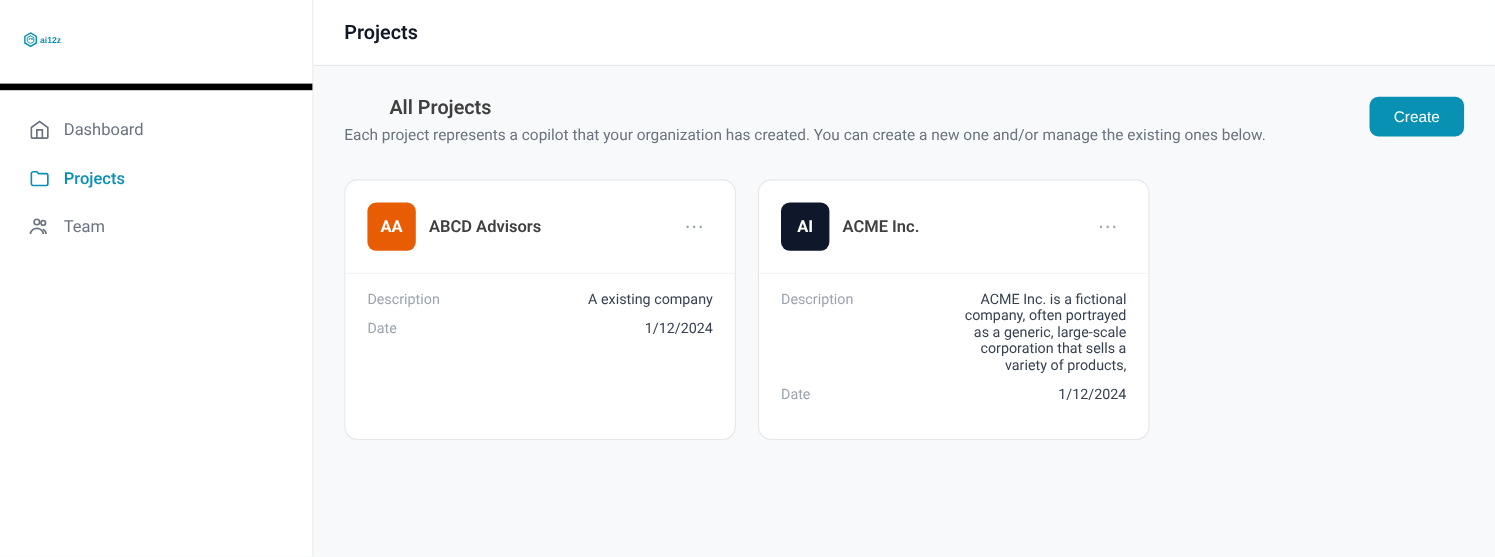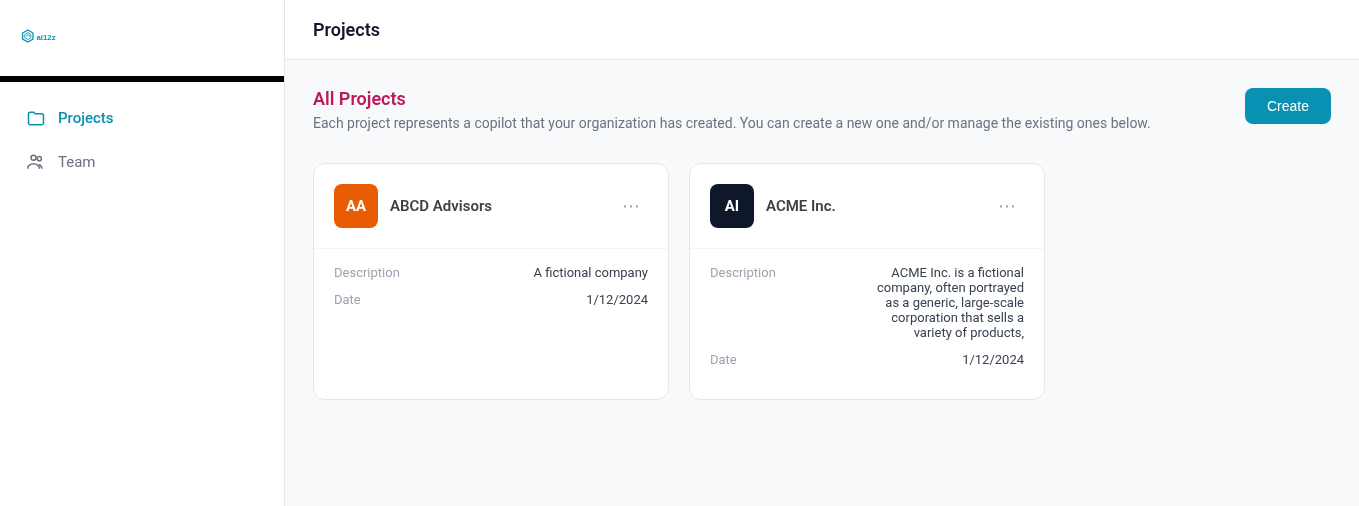--- a/index.html
+++ b/index.html
@@ -114,22 +114,23 @@
     }
     .content-header {
       display: flex;
       justify-content: space-between;
       align-items: flex-start;
       margin-bottom: 8px;
     }
     .section-title {
       font-size: 18px;
       font-weight: 600;
-      color: #be185d;
+      color: #404040;
       margin-bottom: 6px;
+      margin-left: 41px;
     }
     .section-description {
       font-size: 14px;
       color: #6b7280;
       margin-bottom: 24px;
     }
     .create-button {
       background: #0891b2;
       color: #fff;
       border: none;
@@ -232,20 +233,27 @@
         <polygon points="18,8 25,12 25,20 18,24 11,20 11,12" fill="none" stroke="#0891b2" stroke-width="2"></polygon>
 
         <path d="M15,16 A3,3 0 1,1 21,16" fill="none" stroke="#0891b2" stroke-width="2" stroke-linecap="round"></path>
         <polygon points="21,13 21,16 24,14.5" fill="#0891b2"></polygon>
       </g>
       <text x="38" y="26" font-family="-apple-system, sans-serif" font-size="18" font-weight="700" fill="#0891b2">ai12z</text>
     </svg>
   </div>
   <nav class="sidebar-nav">
 
+    <div class="nav-item">
+      <svg class="nav-icon" viewBox="0 0 24 24" fill="none" stroke="currentColor" stroke-width="1.8">
+        <path d="M3 9.5L12 3l9 6.5V20a1 1 0 01-1 1H4a1 1 0 01-1-1V9.5z"></path>
+        <path d="M9 21V12h6v9"></path>
+      </svg>
+      <span>Dashboard</span>
+    </div>
 
     <div class="nav-item active">
       <svg class="nav-icon" viewBox="0 0 24 24" fill="none" stroke="#0891b2" stroke-width="1.8">
         <path d="M3 7a2 2 0 012-2h4l2 2h8a2 2 0 012 2v9a2 2 0 01-2 2H5a2 2 0 01-2-2V7z"></path>
       </svg>
       <span style="color:#0891b2;">Projects</span>
     </div>
 
     <div class="nav-item">
       <svg class="nav-icon" viewBox="0 0 24 24" fill="none" stroke="currentColor" stroke-width="1.8">
@@ -282,21 +290,21 @@
             <div class="project-avatar" style="background-color: #e85d04;">
               <span>AA</span>
             </div>
             <span class="project-name">ABCD Advisors</span>
           </div>
           <button class="more-button">⋯</button>
         </div>
         <hr class="card-divider">
         <div class="card-field">
           <span class="field-label">Description</span>
-          <span class="field-value">A fictional company</span>
+          <span class="field-value">A existing company</span>
         </div>
         <div class="card-field">
           <span class="field-label">Date</span>
           <span class="field-value">1/12/2024</span>
         </div>
       </div>
 
       <div class="project-card">
         <div class="card-header">
           <div class="card-title-row">

